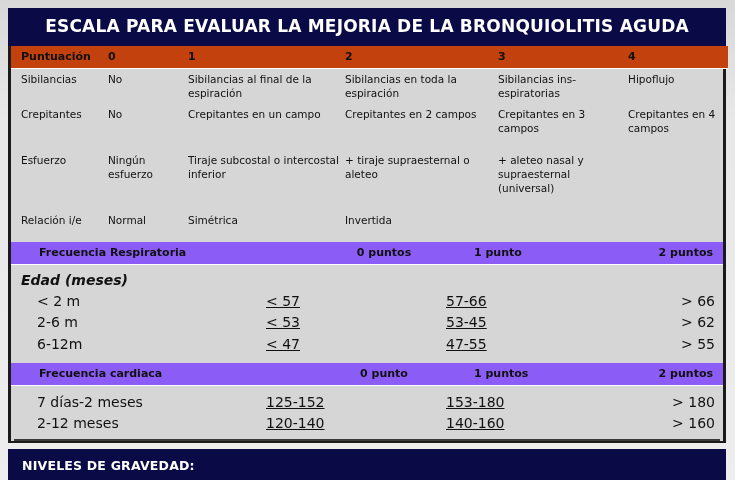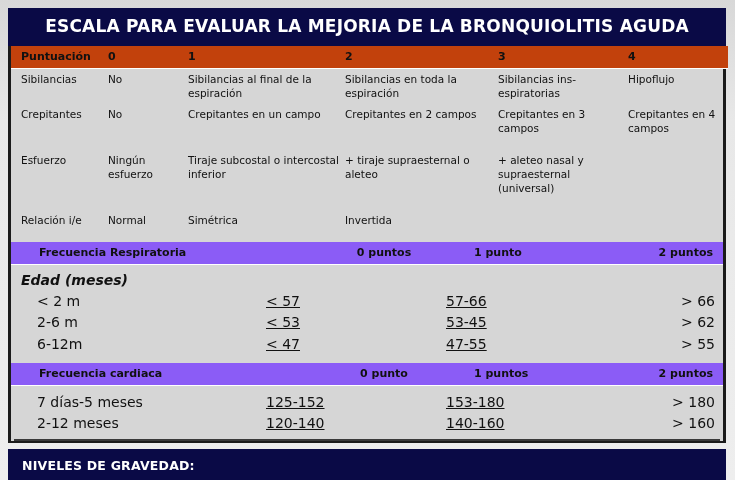--- a/index.html
+++ b/index.html
@@ -277,21 +277,21 @@
           <col class="f0">
           <col class="f1">
           <col class="f2">
           <col class="f3">
         </colgroup>
       <tbody>
         <tr class="sub-gap-sm">
             <td colspan="4"></td>
           </tr>
         <tr>
-          <td class="lbl indent">7 días-5 meses</td>
+          <td class="lbl indent">7 días-2 meses</td>
           <td class="ctr">125-152</td>
           <td class="ctr">153-180</td>
           <td class="rgt">&gt; 180</td>
         </tr>
         <tr>
           <td class="lbl indent">2-12 meses</td>
           <td class="ctr">120-140</td>
           <td class="ctr">140-160</td>
           <td class="rgt">&gt; 160</td>
         </tr>

